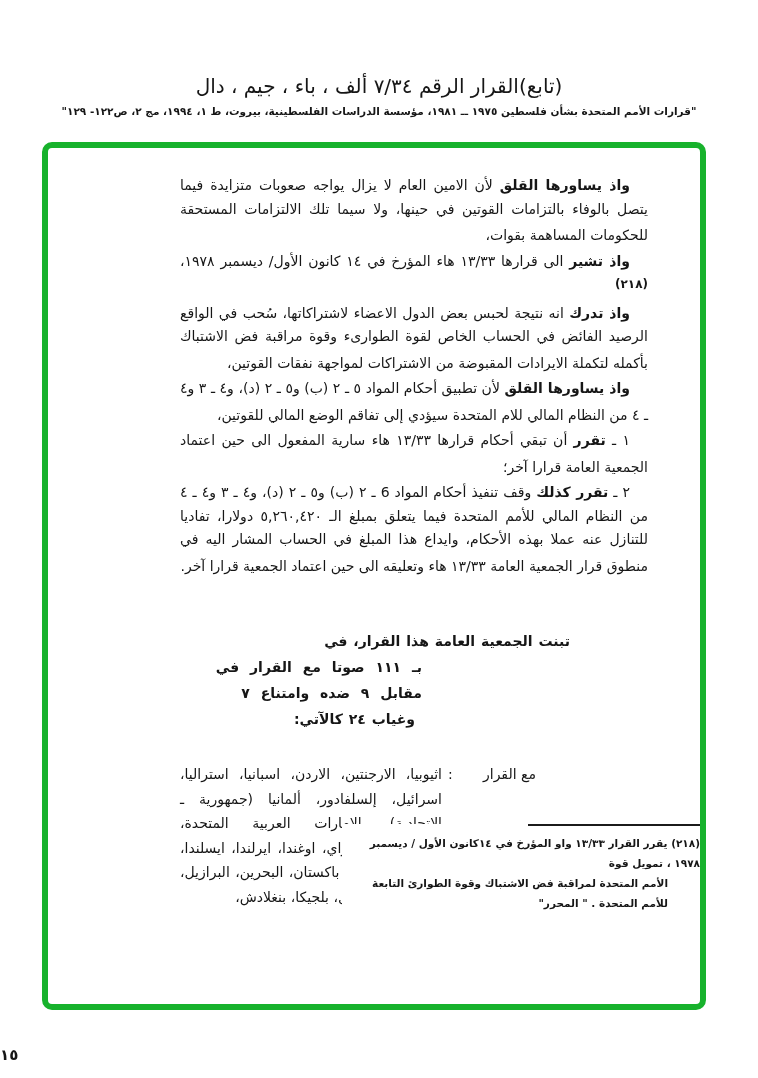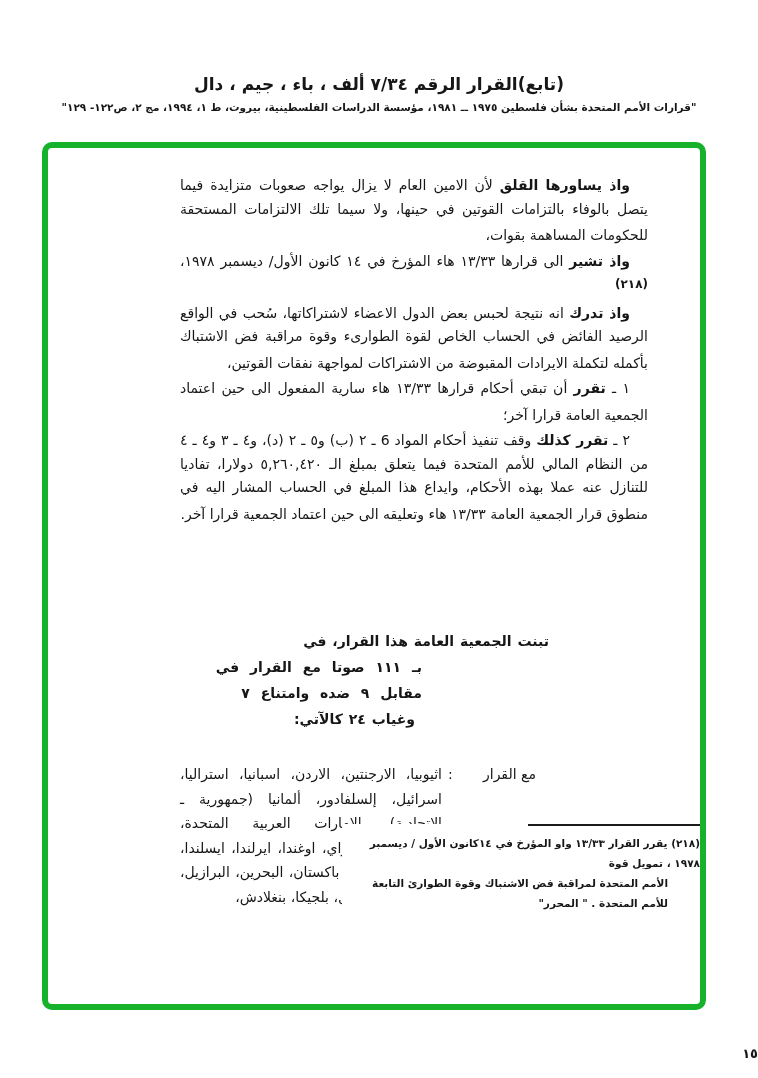--- a/index.html
+++ b/index.html
@@ -2,75 +2,76 @@
 <html lang="ar"><head>
 <meta charset="utf-8">
 <style>
   html,body{margin:0;padding:0;background:#ffffff;}
   .page{
     position:relative;width:758px;height:1078px;background:#fff;
     font-family:"DejaVu Sans",sans-serif;color:#161616;overflow:hidden;
   }
   
   .hdr{position:absolute;top:74px;left:0;right:0;text-align:center;direction:rtl;}
-  .hdr-title{font-size:17px;font-weight:bold;letter-spacing:.2px;}
+  .hdr-title{font-size:20px;font-weight:normal;letter-spacing:.2px;}
   .hdr-source{font-size:10.5px;font-weight:bold;margin-top:7px;}
   
   .frame{
     position:absolute;left:42px;top:142px;width:652px;height:856px;
     border:6px solid #17b22c;border-radius:10px;background:transparent;
   }
   
   .main{
     position:absolute;top:174px;right:110px;width:468px;
     direction:rtl;text-align:justify;font-size:14px;line-height:23.5px;
   }
   .main p{margin:0 0 2px 0;text-indent:18px;}
   .lead{font-weight:bold;margin-top:31px;}
   .fn-ref{font-size:12px;font-weight:bold;vertical-align:4px;}
   
   .adoption{position:absolute;top:628px;right:110px;width:468px;direction:rtl;
     font-size:14px;font-weight:bold;line-height:26px;}
   .adoption div{text-align:right;margin-right:226px;word-spacing:6px;white-space:nowrap;}
-  .adoption div:first-child{margin-right:99px;word-spacing:1px;}
+  .adoption div:first-child{margin-right:78px;word-spacing:1px;}
   .adoption div:last-child{margin-right:233px;word-spacing:1px;}
   
   .vote{position:absolute;top:762px;right:110px;width:468px;direction:rtl;
     display:flex;font-size:14px;line-height:24.5px;}
   .vote{padding-right:112px;box-sizing:border-box;}
   .vote-label{width:88px;flex-shrink:0;display:flex;justify-content:space-between;align-items:flex-start;}
   .vote-list{width:300px;margin-right:6px;text-align:justify;}
   
   .footnote{
     position:absolute;top:824px;right:58px;width:358px;direction:rtl;
     font-size:10.5px;font-weight:bold;line-height:20px;text-align:right;
     background:#fff;z-index:5;padding-bottom:4px;
   }
   .fn-rule{width:172px;border-top:2px solid #1b1b1b;margin:0 0 7px auto;margin-right:0;}
   .fn-line2{padding-right:32px;}
   
-  .pnum{position:absolute;top:1046px;left:0;right:0;text-align:right;
-    font-size:13px;font-weight:bold;}
+  .pnum{position:absolute;top:1046px;left:0;right:0;text-align:left;
+    font-size:15px;font-weight:bold;}
 </style>
 </head>
 <body>
 
 <div class="page">
 
   <div class="hdr">
     <div class="hdr-title">(تابع)القرار الرقم ٧/٣٤ ألف ، باء ، جيم ، دال</div>
     <div class="hdr-source">"قرارات الأمم المتحدة بشأن فلسطين ١٩٧٥ ــ ١٩٨١، مؤسسة الدراسات الفلسطينية، بيروت، ط ١، ١٩٩٤، مج ٢، ص١٢٢- ١٢٩"</div>
   </div>
 
   <div class="frame"></div>
 
   <div class="main">
     <p><span></span><span class="lead">واذ يساورها القلق</span><span> لأن الامين العام لا يزال يواجه صعوبات متزايدة فيما يتصل بالوفاء بالتزامات القوتين في حينها، ولا سيما تلك الالتزامات المستحقة للحكومات المساهمة بقوات،</span><sup class="fn-ref"></sup></p>
     <p><span></span><span class="lead">واذ تشير</span><span> الى قرارها ١٣/٣٣ هاء المؤرخ في ١٤ كانون الأول/ ديسمبر ١٩٧٨،</span><sup class="fn-ref">(٢١٨)</sup></p>
     <p><span></span><span class="lead">واذ تدرك</span><span> انه نتيجة لحبس بعض الدول الاعضاء لاشتراكاتها، سُحب في الواقع الرصيد الفائض في الحساب الخاص لقوة الطوارىء وقوة مراقبة فض الاشتباك بأكمله لتكملة الايرادات المقبوضة من الاشتراكات لمواجهة نفقات القوتين،</span><sup class="fn-ref"></sup></p>
+    <p><span></span><span class="lead">واذ يساورها القلق</span><span> لأن تطبيق أحكام المواد ٥ ـ ٢ (ب) و٥ ـ ٢ (د)، و٤ ـ ٣ و٤ ـ ٤ من النظام المالي للام المتحدة سيؤدي إلى تفاقم الوضع المالي للقوتين،</span><sup class="fn-ref"></sup></p>
     <p><span>١ ـ </span><span class="lead">تقرر</span><span> أن تبقي أحكام قرارها ١٣/٣٣ هاء سارية المفعول الى حين اعتماد الجمعية العامة قرارا آخر؛</span><sup class="fn-ref"></sup></p>
     <p><span>٢ ـ </span><span class="lead">تقرر كذلك</span><span> وقف تنفيذ أحكام المواد 6 ـ ٢ (ب) و٥ ـ ٢ (د)، و٤ ـ ٣ و٤ ـ ٤ من النظام المالي للأمم المتحدة فيما يتعلق بمبلغ الـ ٥,٢٦٠,٤٢٠ دولارا، تفاديا للتنازل عنه عملا بهذه الأحكام، وايداع هذا المبلغ في الحساب المشار اليه في منطوق قرار الجمعية العامة ١٣/٣٣ هاء وتعليقه الى حين اعتماد الجمعية قرارا آخر.</span><sup class="fn-ref"></sup></p>
   </div>
 
   <div class="adoption">
     <div>تبنت الجمعية العامة هذا القرار، في</div>
     <div>بـ ١١١ صوتا مع القرار في</div>
     <div>مقابل ٩ ضده وامتناع ٧</div>
     <div>وغياب ٢٤ كالآتي:</div>
   </div>

